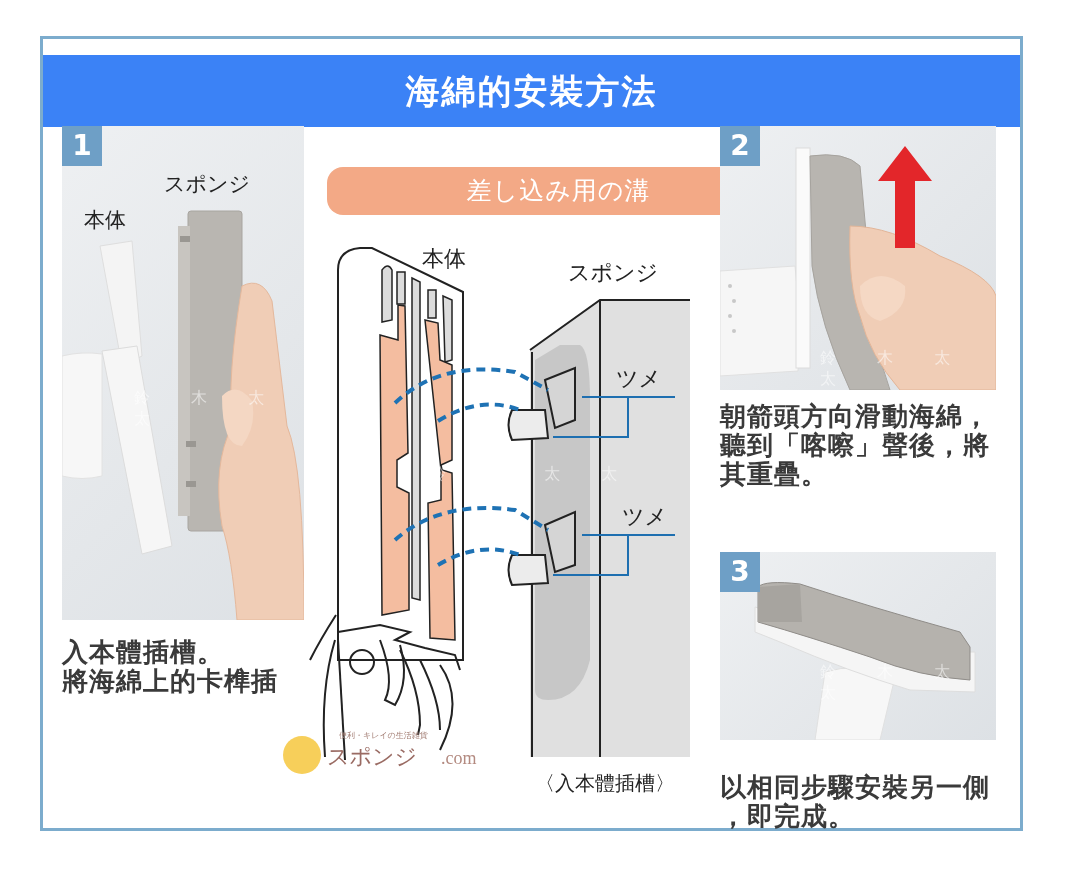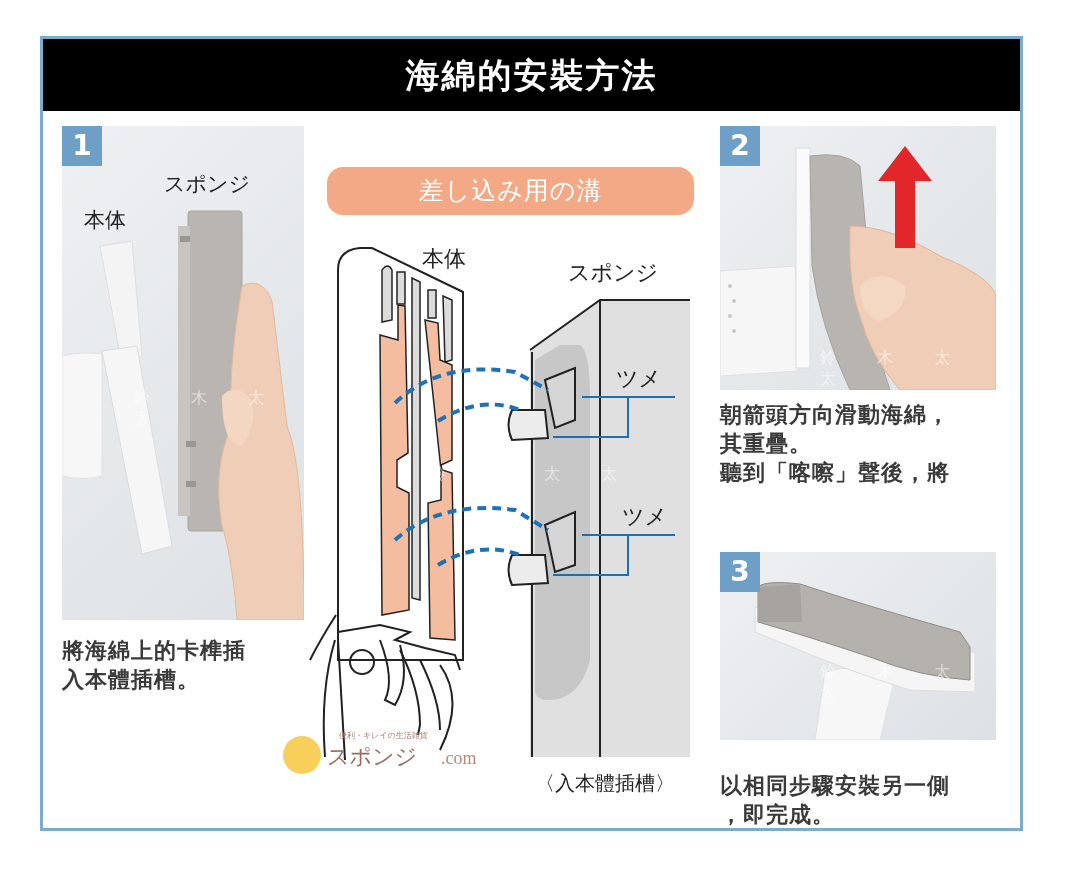--- a/index.html
+++ b/index.html
@@ -1,29 +1,29 @@
 <!DOCTYPE html>
 <html><head>
   <meta charset="utf-8">
   <style>
     html, body { margin: 0; padding: 0; background: #ffffff; }
     body { width: 1065px; height: 885px; position: relative; overflow: hidden;
       font-family: "DejaVu Sans", "Liberation Sans", sans-serif; }
     .frame { position: absolute; left: 40px; top: 36px; width: 983px; height: 795px;
       box-sizing: border-box; border: 3px solid #7caccd; background: #ffffff; }
-    .header { position: absolute; left: 0; top: 0; width: 977px; height: 72px; background: #000000; }
+    .header { position: absolute; left: 0; top: 16px; width: 977px; height: 72px; background: #3b82f6; }
     .header-title { position: absolute; left: 0; right: 0; top: 14px; text-align: center;
       color: #ffffff; font-size: 34px; font-weight: bold; letter-spacing: 2px; line-height: 44px; }
     .photo { position: absolute; overflow: hidden; background: linear-gradient(135deg, #eef0f2 0%, #e4e7ea 60%, #dde1e5 100%); }
     .step-badge { position: absolute; left: 0; top: 0; width: 40px; height: 40px; background: #6e9fc6;
       color: #fff; font-weight: bold; font-size: 28px; line-height: 40px; text-align: center; }
     .photo-label { position: absolute; font-size: 21px; color: #222; line-height: 24px; }
-    .caption { position: absolute; font-size: 22px; font-weight: bold; color: #3a3a3a; line-height: 29px; letter-spacing: 1px; font-family: Liberation Mono, monospace; }
+    .caption { position: absolute; font-size: 26px; font-weight: bold; color: #3a3a3a; line-height: 29px; letter-spacing: 1px; }
     .pill { position: absolute; left: 327px; top: 167px; width: 367px; height: 48px; border-radius: 16px;
-      background: #f3a986; color: #fff; font-size: 25px; text-align: center; line-height: 48px; letter-spacing: 1px; }
+      background: #f3a986; color: #fff; font-size: 25px; text-align: center; line-height: 48px; letter-spacing: 1px; padding-left: 48px; }
     .diag-label { position: absolute; font-size: 22px; color: #222; line-height: 26px; }
     .svgwrap { position: absolute; left: 0; top: 0; }
     .logo { position: absolute; left: 283px; top: 730px; width: 200px; height: 46px; }
     .logo-circle { position: absolute; left: 0; top: 6px; width: 38px; height: 38px; border-radius: 50%; background: #f7cf5a; }
     .logo-tag { position: absolute; left: 56px; top: 0; font-size: 8px; color: #a07a70; }
     .logo-main { position: absolute; left: 44px; top: 12px; font-size: 22px; color: #9a6b63; white-space: nowrap; }
     .logo-main .dotcom { font-family: "Liberation Serif", serif; font-size: 18px; color: #b38a80; margin-left: 24px; }
     .image-note { position: absolute; left: 535px; top: 770px; font-size: 20px; color: #222; }
     .watermark { position: absolute; color: rgba(255,255,255,0.55); font-size: 16px; letter-spacing: 18px; margin-top: 12px; }
   </style>
@@ -52,22 +52,22 @@
     <path d="M180 160 Q200 150 210 175 L225 300 Q242 340 242 494 L175 494 Q170 430 160 400 Q150 340 170 300 Q165 250 180 160 Z" fill="#f0cdb6" stroke="#e4b89c"></path>
     <path d="M160 270 Q175 255 190 275 Q195 300 180 320 Q160 320 160 270 Z" fill="#f4d7c3"></path>
   </svg>
   <div class="step-badge">1</div>
   <div class="photo-label" style="left:102px; top:46px;">スポンジ</div>
   <div class="photo-label" style="left:22px; top:82px;">本体</div>
   <div class="watermark" style="left:72px; top:250px;">鈴 木 太 太</div>
 </div>
 
 <div class="caption" style="left:62px; top:638px;">
+  <div>入本體插槽。</div>
   <div>將海綿上的卡榫插</div>
-  <div>入本體插槽。</div>
 </div>
 
 <div class="pill">差し込み用の溝</div>
 
 <svg class="svgwrap" width="1065" height="885">
 
   <path d="M530 350 L600 300 L690 300 L690 757 L530 757 Z" fill="#e0e0e0"></path>
   <path d="M530 350 L600 300 L690 300" fill="none" stroke="#222" stroke-width="2"></path>
   <line x1="600" y1="300" x2="600" y2="757" stroke="#222" stroke-width="2"></line>
   <line x1="532" y1="352" x2="532" y2="757" stroke="#222" stroke-width="2"></line>
@@ -138,22 +138,22 @@
     <path d="M140 160 Q160 140 185 160 Q188 185 160 195 Q140 190 140 160 Z" fill="#f5d8c4"></path>
 
     <polygon points="175,122 175,55 158,55 185,20 212,55 195,55 195,122" fill="#e3262a"></polygon>
   </svg>
   <div class="step-badge">2</div>
   <div class="watermark" style="left:100px; top:210px;">鈴 木 太 太</div>
 </div>
 
 <div class="caption" style="left:720px; top:402px;">
   <div>朝箭頭方向滑動海綿，</div>
+  <div>聽到「喀嚓」聲後，將</div>
   <div>其重疊。</div>
-  <div>聽到「喀嚓」聲後，將</div>
 </div>
 
 <div class="photo" style="left:720px; top:552px; width:276px; height:188px;">
   <svg width="276" height="188" style="position:absolute;left:0;top:0;">
     <path d="M105 120 Q135 110 175 125 L160 188 L95 188 Z" fill="#f7f7f7" stroke="#e0e0e0"></path>
     <path d="M35 55 L70 65 Q140 85 200 100 L255 100 L255 140 L190 138 Q130 120 60 90 L35 80 Z" fill="#f5f5f5" stroke="#dedede"></path>
     <path d="M38 35 Q45 28 80 32 Q150 55 240 80 L250 95 L250 128 Q200 125 150 105 Q90 85 38 70 Z" fill="#b5b2ad" stroke="#8f8c88"></path>
     <path d="M38 35 L80 32 L82 70 L38 70 Z" fill="#a7a49f"></path>
   </svg>
   <div class="step-badge">3</div>

